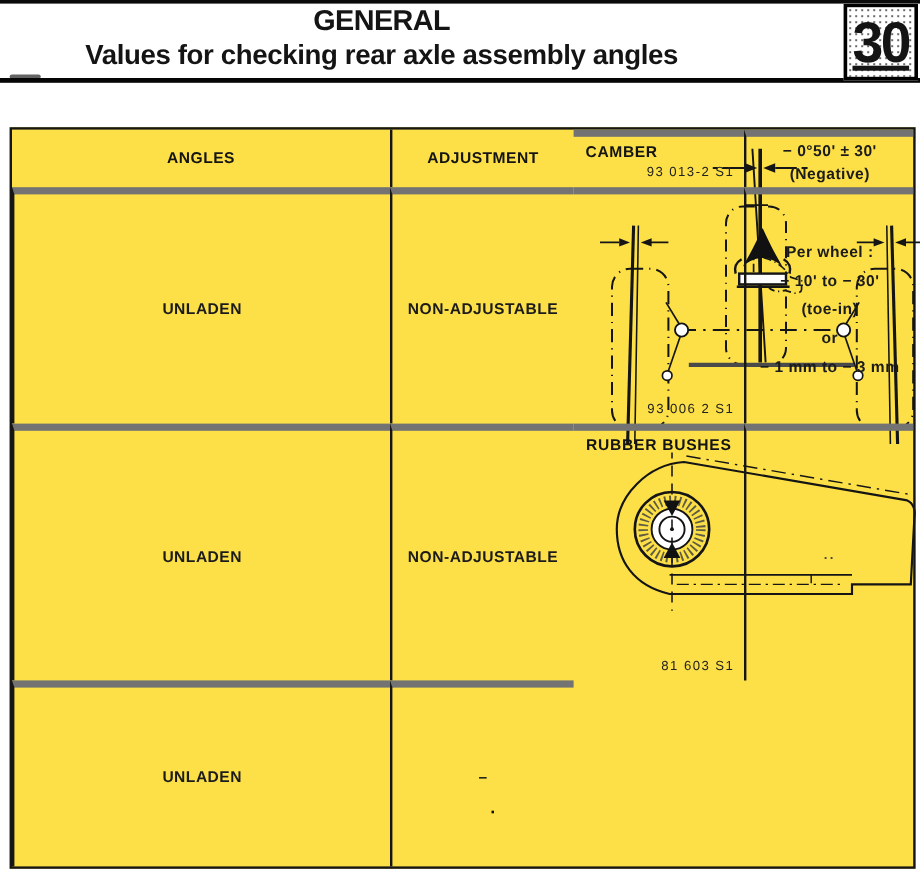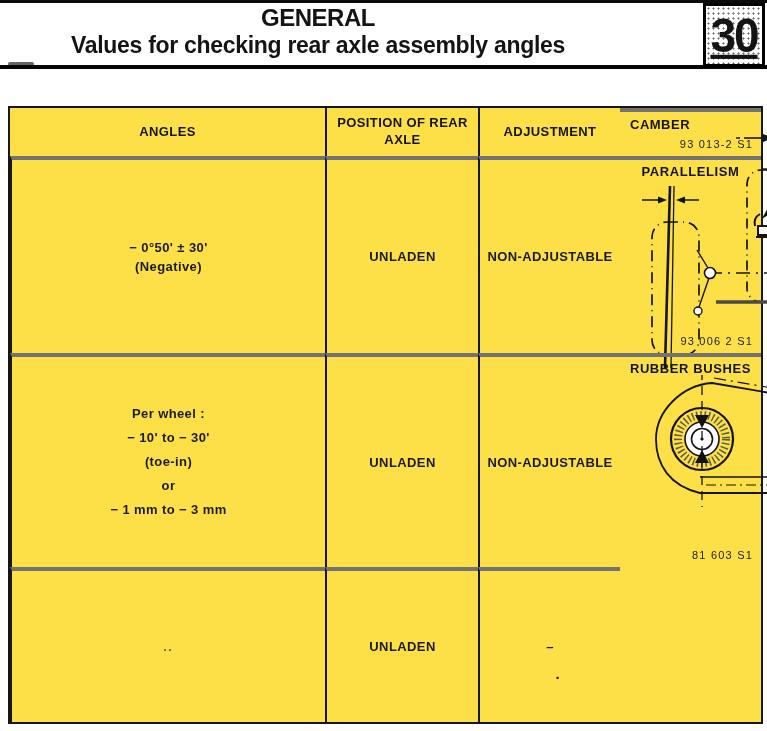--- a/index.html
+++ b/index.html
@@ -39,21 +39,21 @@
     position: absolute; left: 8px; top: 106px;
     width: 755px; height: 618px;
     border: 2px solid #161616;
     display: grid;
     grid-template-columns: 315px 153px 142px 1fr;
     grid-template-rows: 48px 197px 214px 1fr;
     background: #fde047;
   }
   .tcell { position: relative; }
   .bl { border-left: 2px solid #161616; }
-  .bt { border-top: 4px solid #737373; }
+  .bt { border-top: 6px solid #737373; }
 
   .th {
     display: flex; align-items: center; justify-content: center;
     text-align: center;
     font-weight: bold; font-size: 13px; letter-spacing: .4px;
     line-height: 1.3; padding: 0 8px;
   }
 
   .center-txt {
     display: flex; flex-direction: column;
@@ -87,21 +87,20 @@
   <div class="page-subtitle">Values for checking rear axle assembly angles</div>
 </div>
 <div class="header-rule"></div>
 <div class="section-box">
   <span class="num">30</span>
 </div>
 
 <div class="doc-table">
 
   <div class="tcell th">ANGLES</div>
-  <div class="tcell th bl">POSITION OF REAR AXLE</div>
   <div class="tcell th bl">ADJUSTMENT</div>
 
   <div class="tcell bt">
     <span class="fig-label-left">CAMBER</span>
     <svg class="fig-svg" width="315" height="195" viewBox="0 0 315 195">
       <g stroke="#151515" fill="none">
         <line x1="155.5" y1="10" x2="155.5" y2="188" stroke-width="3"></line>
         <line x1="149" y1="10" x2="160" y2="188" stroke-width="1.6"></line>
         <line x1="116" y1="26" x2="120" y2="26" stroke-width="1.5"></line>
         <line x1="124" y1="26" x2="143" y2="26" stroke-width="1.6"></line>
@@ -118,21 +117,20 @@
     <span class="fig-caption">93 013-2 S1</span>
   </div>
   <div class="tcell bl bt center-txt vals-1">
     <div class="line">− 0°50' ± 30'</div>
     <div class="line">(Negative)</div>
   </div>
   <div class="tcell bl bt center-txt">UNLADEN</div>
   <div class="tcell bl bt center-txt">NON-ADJUSTABLE</div>
 
   <div class="tcell bt">
-    <span class="fig-label-center">PARALLELISM</span>
     <svg class="fig-svg" width="315" height="212" viewBox="0 0 315 212">
       <g stroke="#151515" fill="none">
 
         <rect x="32" y="62" width="47" height="133" rx="15" stroke-width="1.7" stroke-dasharray="11 5 1 5"></rect>
         <line x1="50" y1="26" x2="45" y2="208" stroke-width="2.6"></line>
         <line x1="54" y1="26" x2="51" y2="208" stroke-width="1.3"></line>
         <line x1="22" y1="40" x2="38" y2="40" stroke-width="1.5"></line>
         <polygon points="47,40 38,36.5 38,43.5" fill="#151515" stroke="none"></polygon>
         <line x1="64" y1="40" x2="79" y2="40" stroke-width="1.5"></line>
         <polygon points="56,40 65,36.5 65,43.5" fill="#151515" stroke="none"></polygon>

